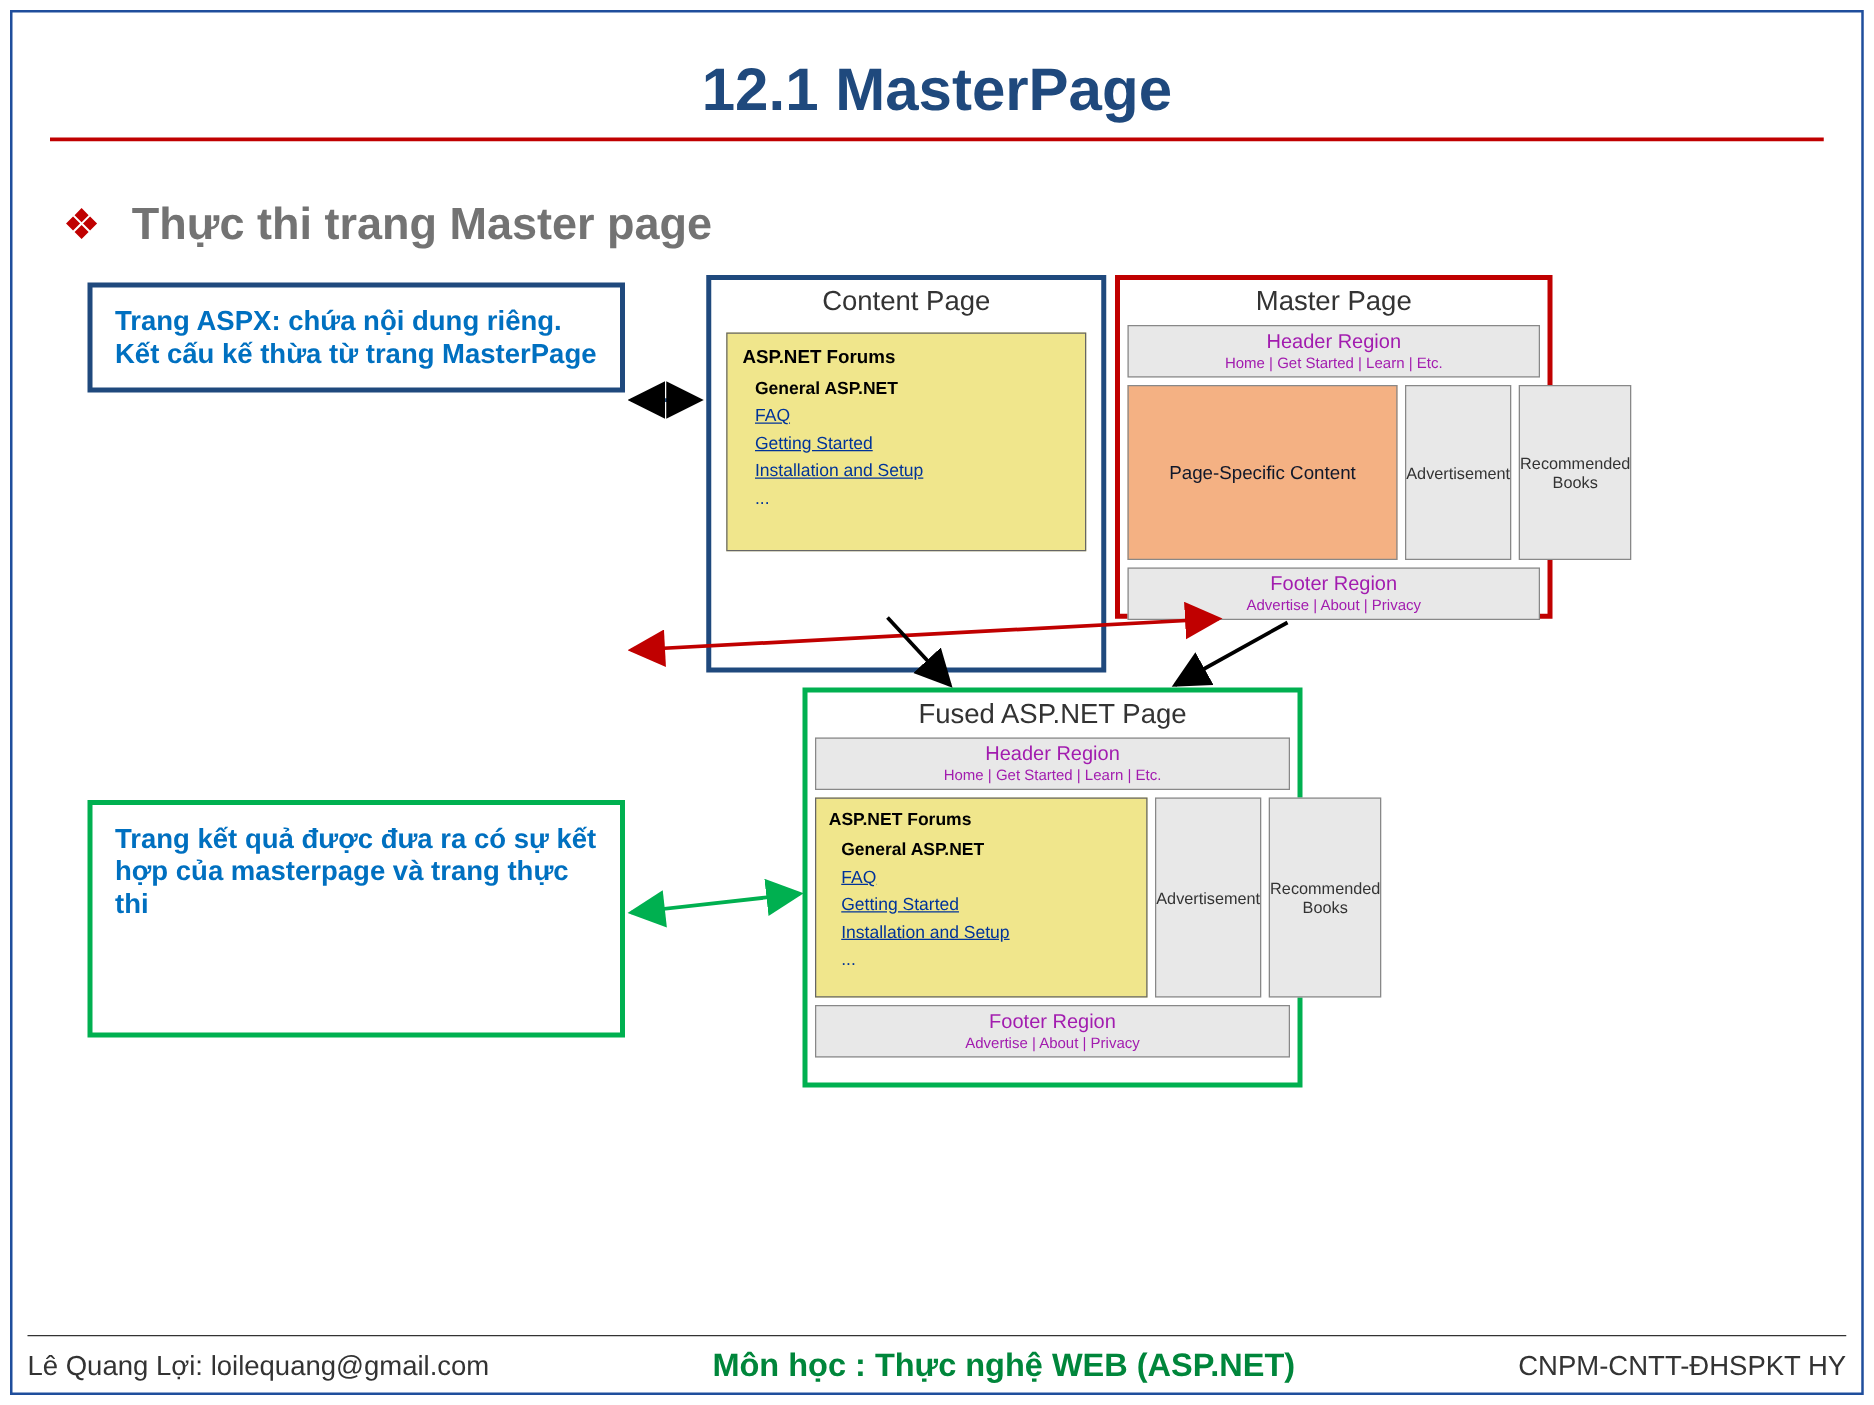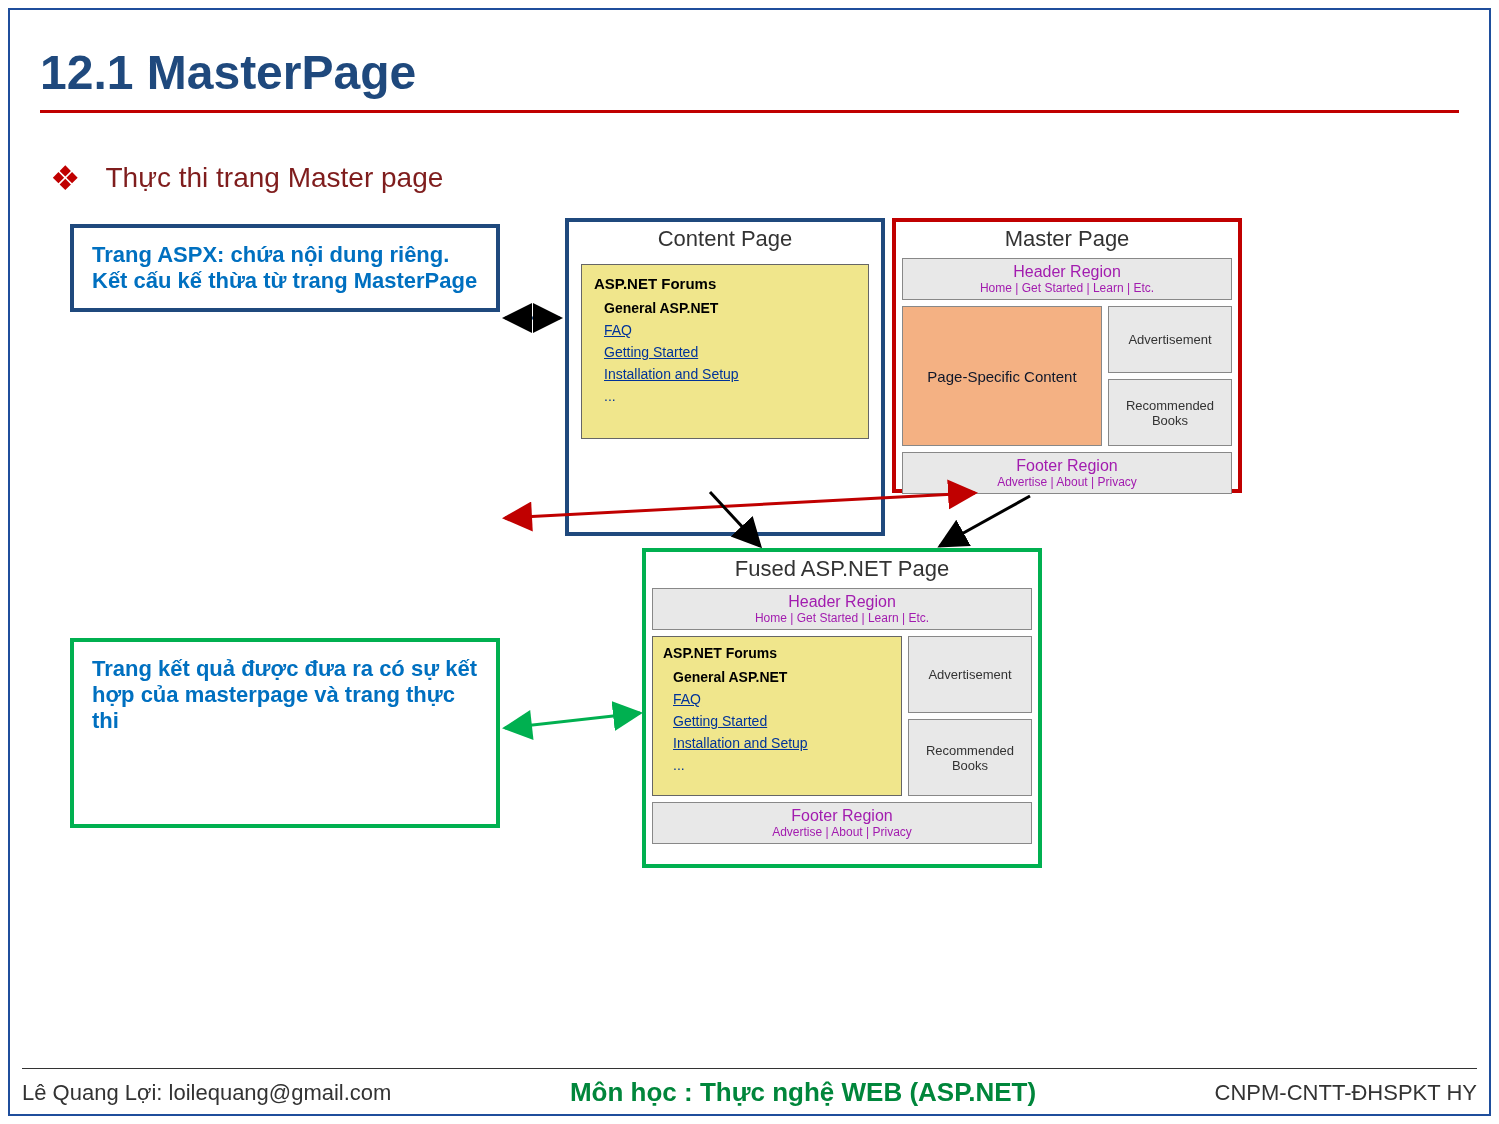--- a/index.html
+++ b/index.html
@@ -16,43 +16,44 @@
     border: 2px solid #1f4e9c;
     background: #fff;
   }
   .title-area {
     padding: 35px 30px 15px 30px;
   }
   .slide-title {
     font-size: 48px;
     font-weight: bold;
     color: #1f497d;
+    text-align: center;
   }
   .title-rule {
     border: none;
     border-top: 3px solid #c00000;
     margin: 10px 0 0 0;
   }
   .content {
     padding: 30px 40px 0 40px;
   }
   .bullet-row {
     display: flex;
     align-items: center;
     gap: 25px;
     margin-bottom: 20px;
   }
   .bullet-icon {
     color: #c00000;
     font-size: 34px;
   }
   .bullet-text {
-    color: #7f1d1d;
-    font-size: 28px;
-    font-weight: normal;
+    color: #737373;
+    font-size: 36px;
+    font-weight: bold;
   }
   .diagram {
     position: relative;
     height: 730px;
     margin-left: 20px;
   }
   .desc-box {
     position: absolute;
     border: 4px solid;
     padding: 14px 18px;
@@ -98,21 +99,21 @@
     border: 1px solid #888; background: #e8e8e8;
     text-align: center; padding: 4px 0; font-size: 16px; color:#a21caf;
   }
   .mp-header-sub, .mp-footer-sub { font-size: 12px; }
   .mp-mid { display:flex; gap:6px; margin: 6px 0; }
   .mp-pagespec {
     flex: 1; border:1px solid #888; background:#f4b183;
     display:flex; align-items:center; justify-content:center;
     font-size:15px; color:#0f172a; text-align:center; height:140px;
   }
-  .mp-side { width: 124px; display:flex; flex-direction:column; gap:6px; }
+  .mp-side { width: 108px; display:flex; flex-direction:row; gap:6px; }
   .mp-sidebox {
     flex:1; border:1px solid #888; background:#e8e8e8;
     display:flex; align-items:center; justify-content:center;
     font-size:13px; text-align:center; color:#333;
   }
 
   
   .fused-panel { border-color: #00b050; left: 572px; top: 330px; width: 400px; height: 320px; }
   .fused-mid { display:flex; gap:6px; margin:6px 0; }
   .fused-content {

